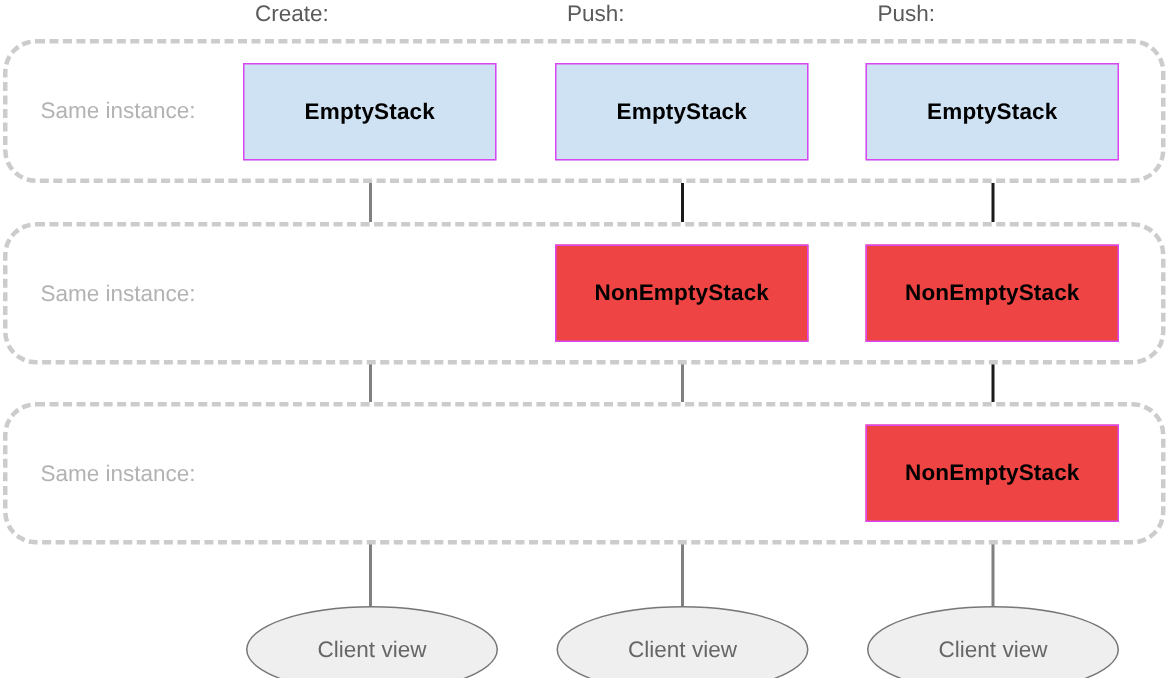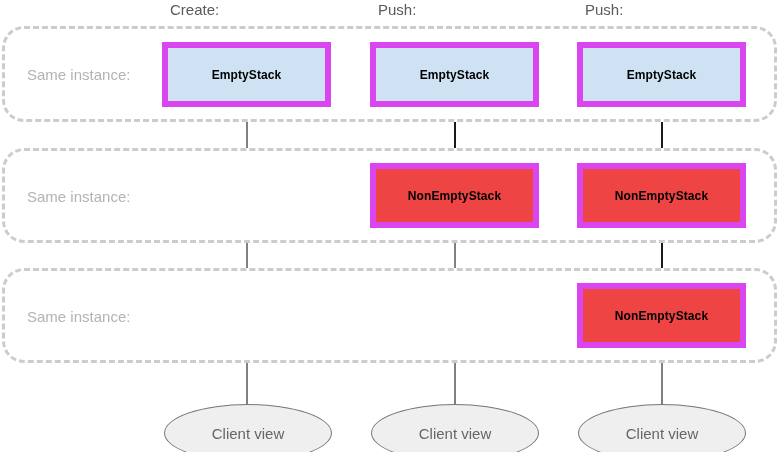--- a/index.html
+++ b/index.html
@@ -16,22 +16,22 @@
   .band.r3{top:268px;height:95px;}
 
   .band-label{position:absolute;left:22px;top:50%;transform:translateY(-50%);
               font-size:15px;color:#b3b3b3;white-space:nowrap;}
 
   
   .caption{position:absolute;top:1px;font-size:15px;color:#5a5a5a;white-space:nowrap;}
 
   
   .node{position:absolute;width:169px;height:65px;box-sizing:border-box;
-        border:6px solid #d946ef;display:flex;align-items:center;justify-content:center;
-        font-size:12px;font-weight:bold;color:#000000;letter-spacing:.1px;}
+        border:1px solid #d946ef;display:flex;align-items:center;justify-content:center;
+        font-size:15px;font-weight:bold;color:#000000;letter-spacing:.1px;}
   .node.blue{background:#cfe2f3;}
   .node.green{background:#ef4444;}
 
   
   .vline{position:absolute;width:2px;}
   .vline.gray{background:#808080;}
   .vline.black{background:#1a1a1a;}
   .arrowhead{position:absolute;width:0;height:0;
              border-left:5px solid transparent;border-right:5px solid transparent;}
   .arrowhead.gray{border-bottom:10px solid #808080;}

